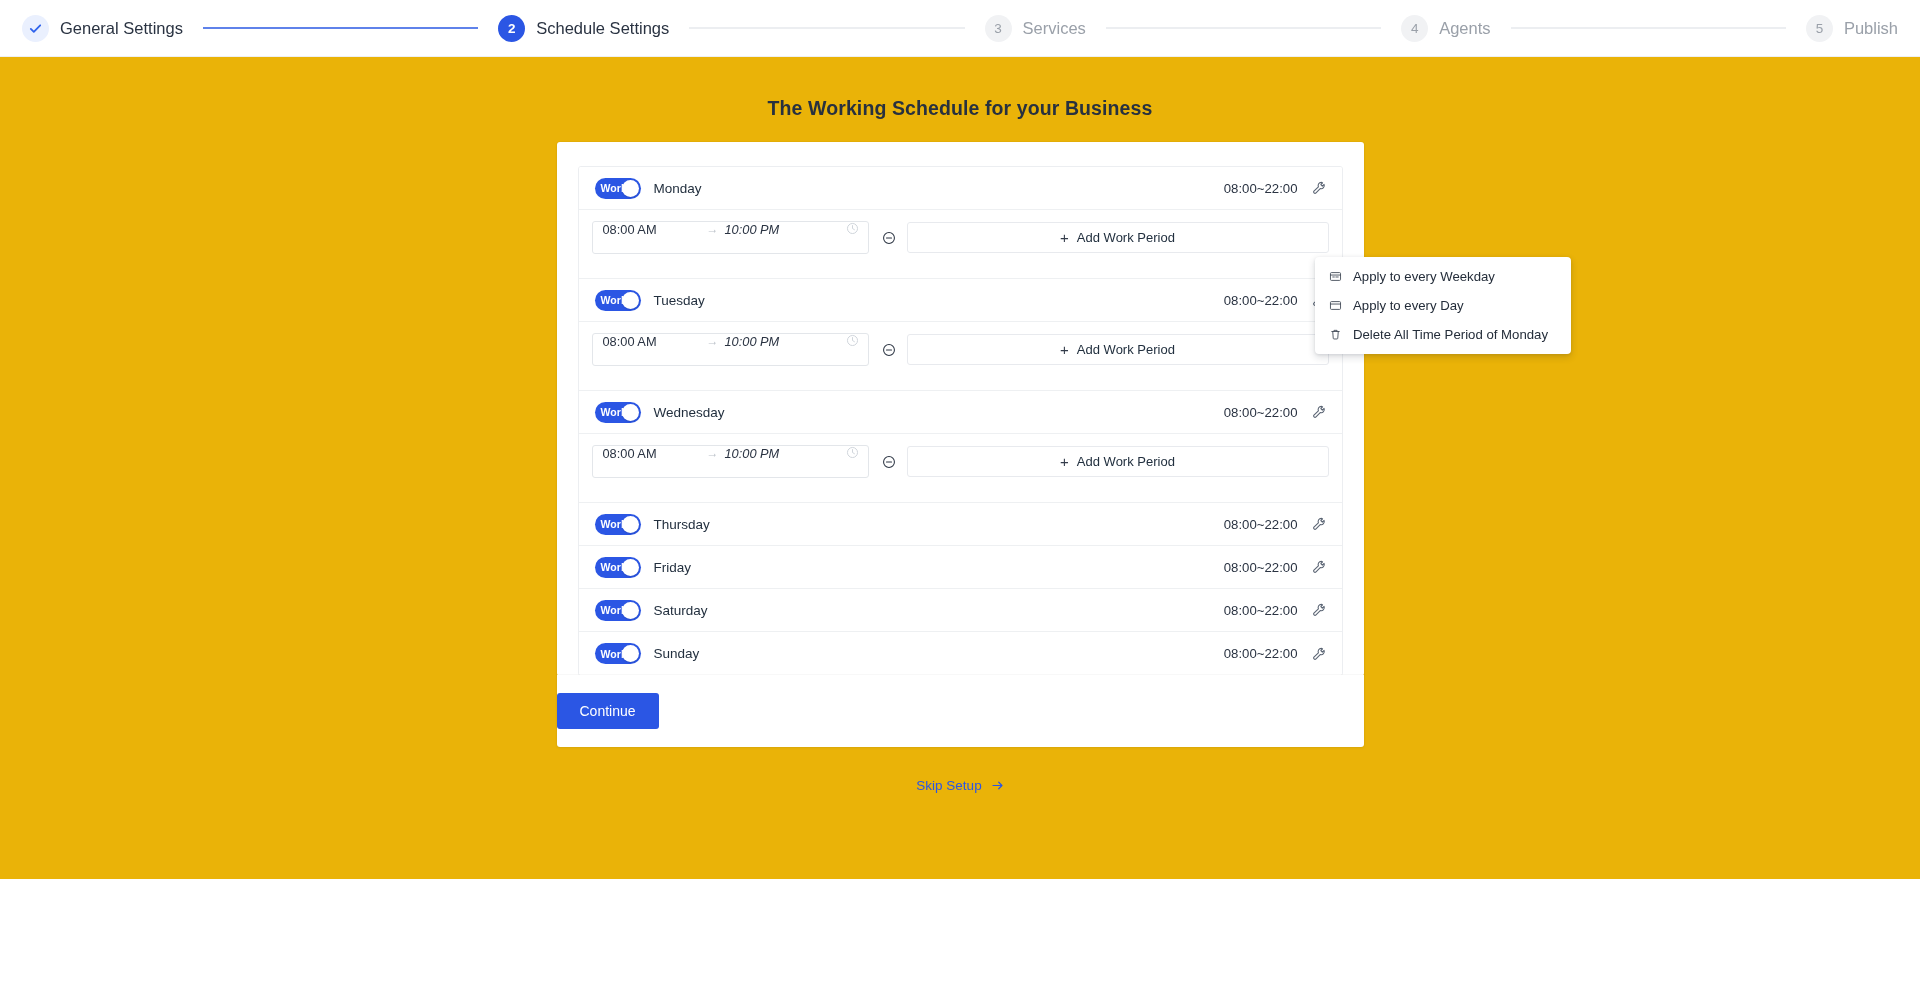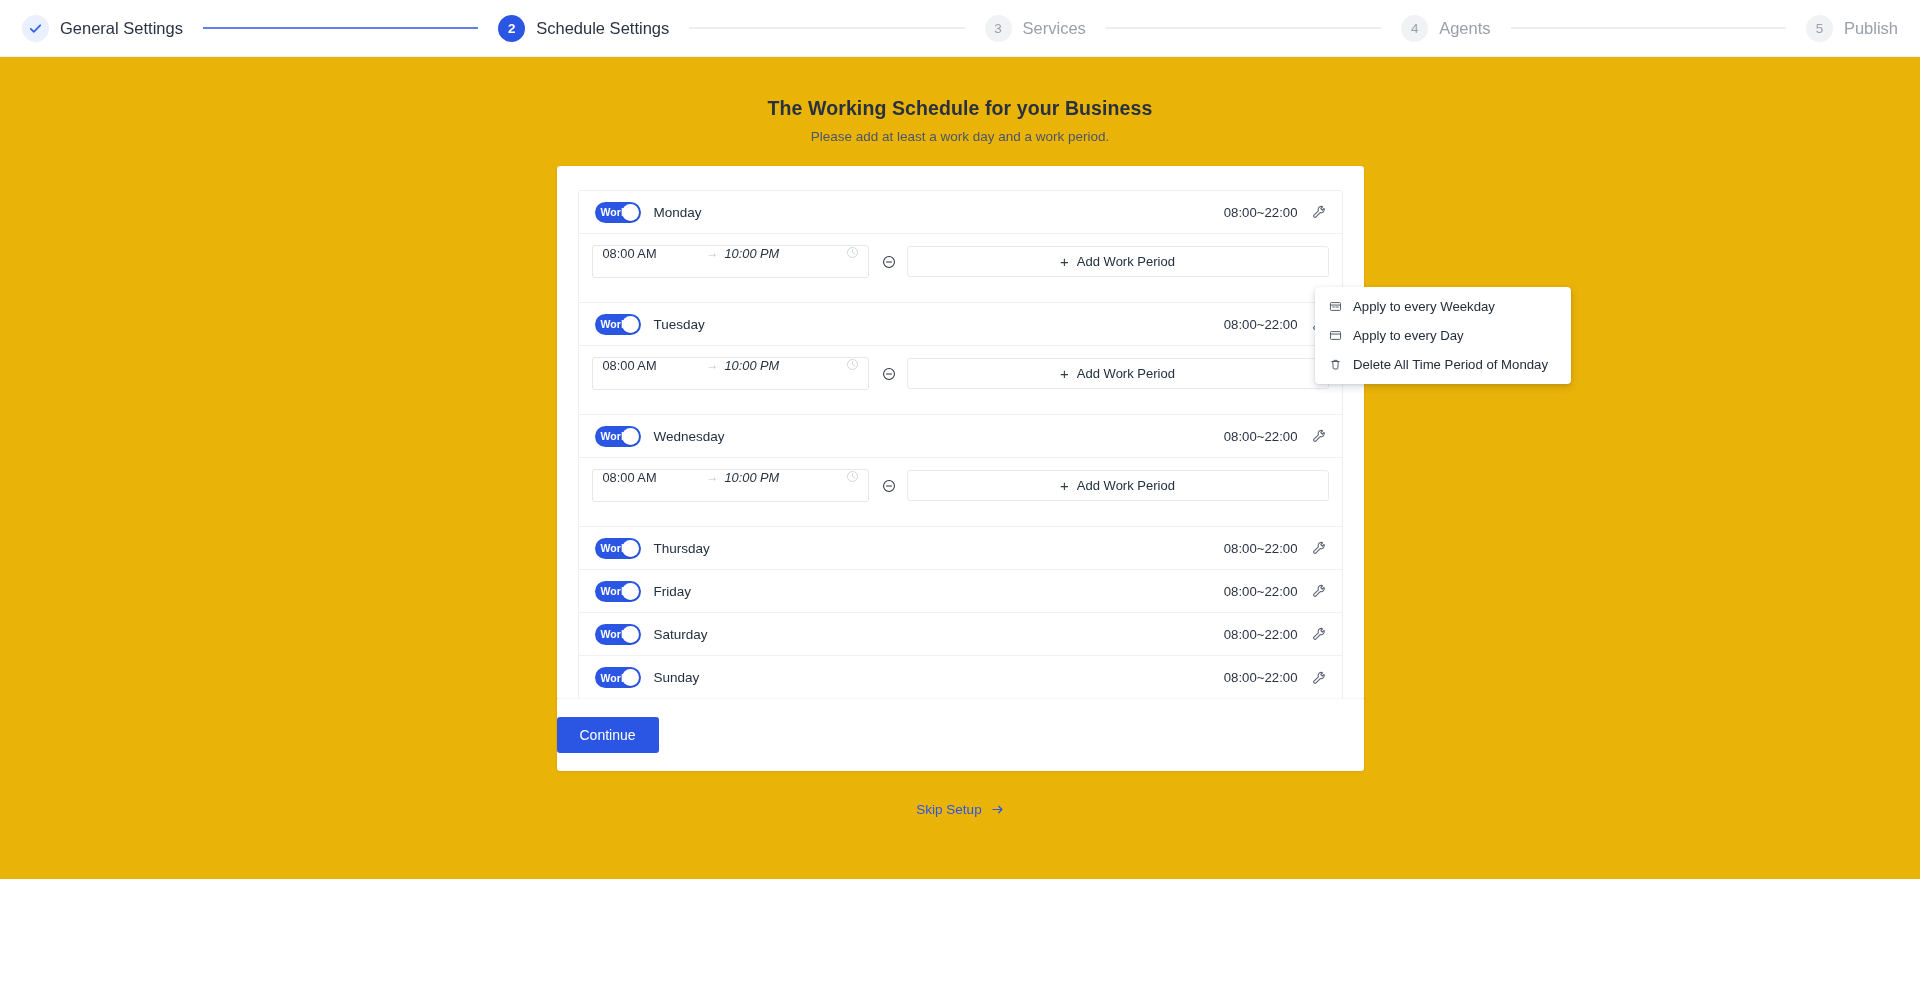--- a/index.html
+++ b/index.html
@@ -232,21 +232,21 @@
     align-items: center;
     gap: 9px;
     cursor: pointer;
   }
   .skip-link svg { width: 13px; height: 13px; display: block; }
 
   
   .ctx-menu {
     position: absolute;
     left: 1315px;
-    top: 230px;
+    top: 200px;
     width: 256px;
     background: #ffffff;
     border-radius: 4px;
     box-shadow: 0 3px 7px 1px rgba(20,28,45,.12), 0 1px 3px rgba(20,28,45,.10);
     padding: 5px 0;
     z-index: 40;
   }
   .ctx-item {
     height: 29px;
     display: flex;
@@ -310,21 +310,20 @@
     <div class="step-marker todo">5</div>
     <span class="step-label todo">Publish</span>
   </div>
 
 </div>
 
 <div class="page">
 
   <div class="page-head">
     <div class="page-title">The Working Schedule for your Business</div>
-    <div class="page-sub">Please add at least a work day and a work period.</div>
   </div>
 
   <div class="card">
     <div class="schedule-list" id="day-list">
         <div class="day-row">
           <div class="toggle">
             <span class="toggle-text">Work</span>
             <span class="toggle-knob"></span>
           </div>
           <span class="day-name">Monday</span>

